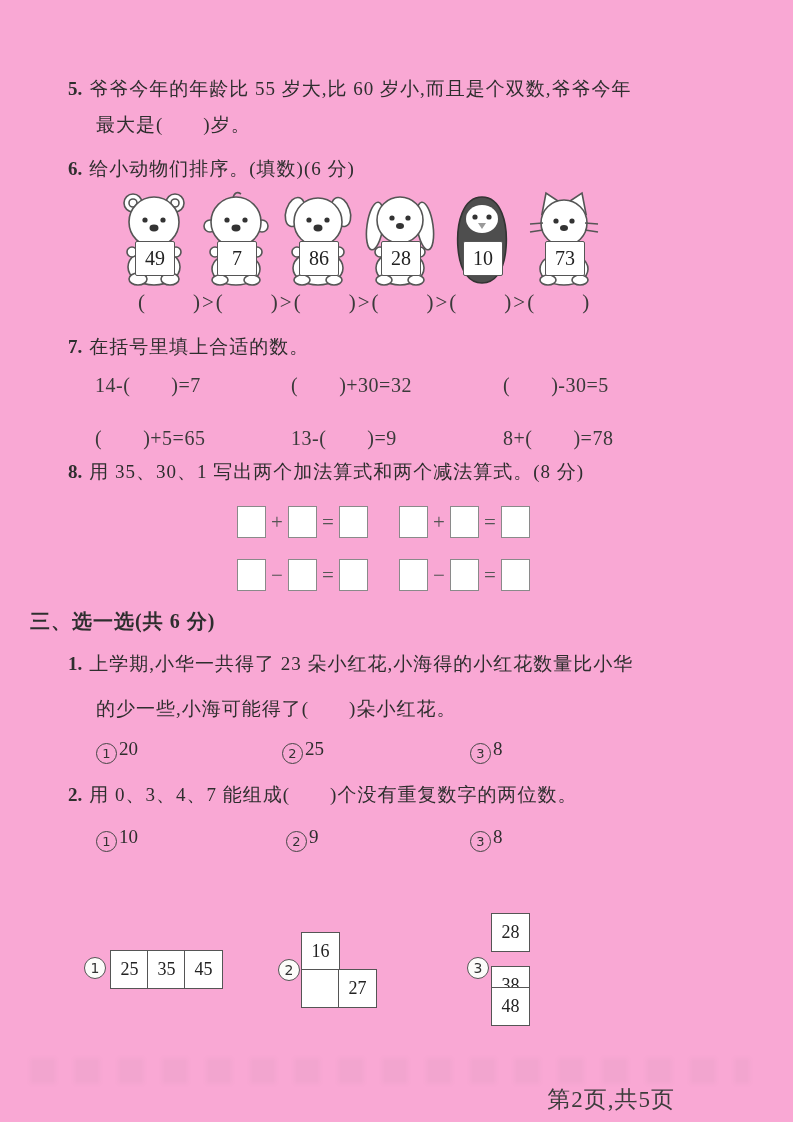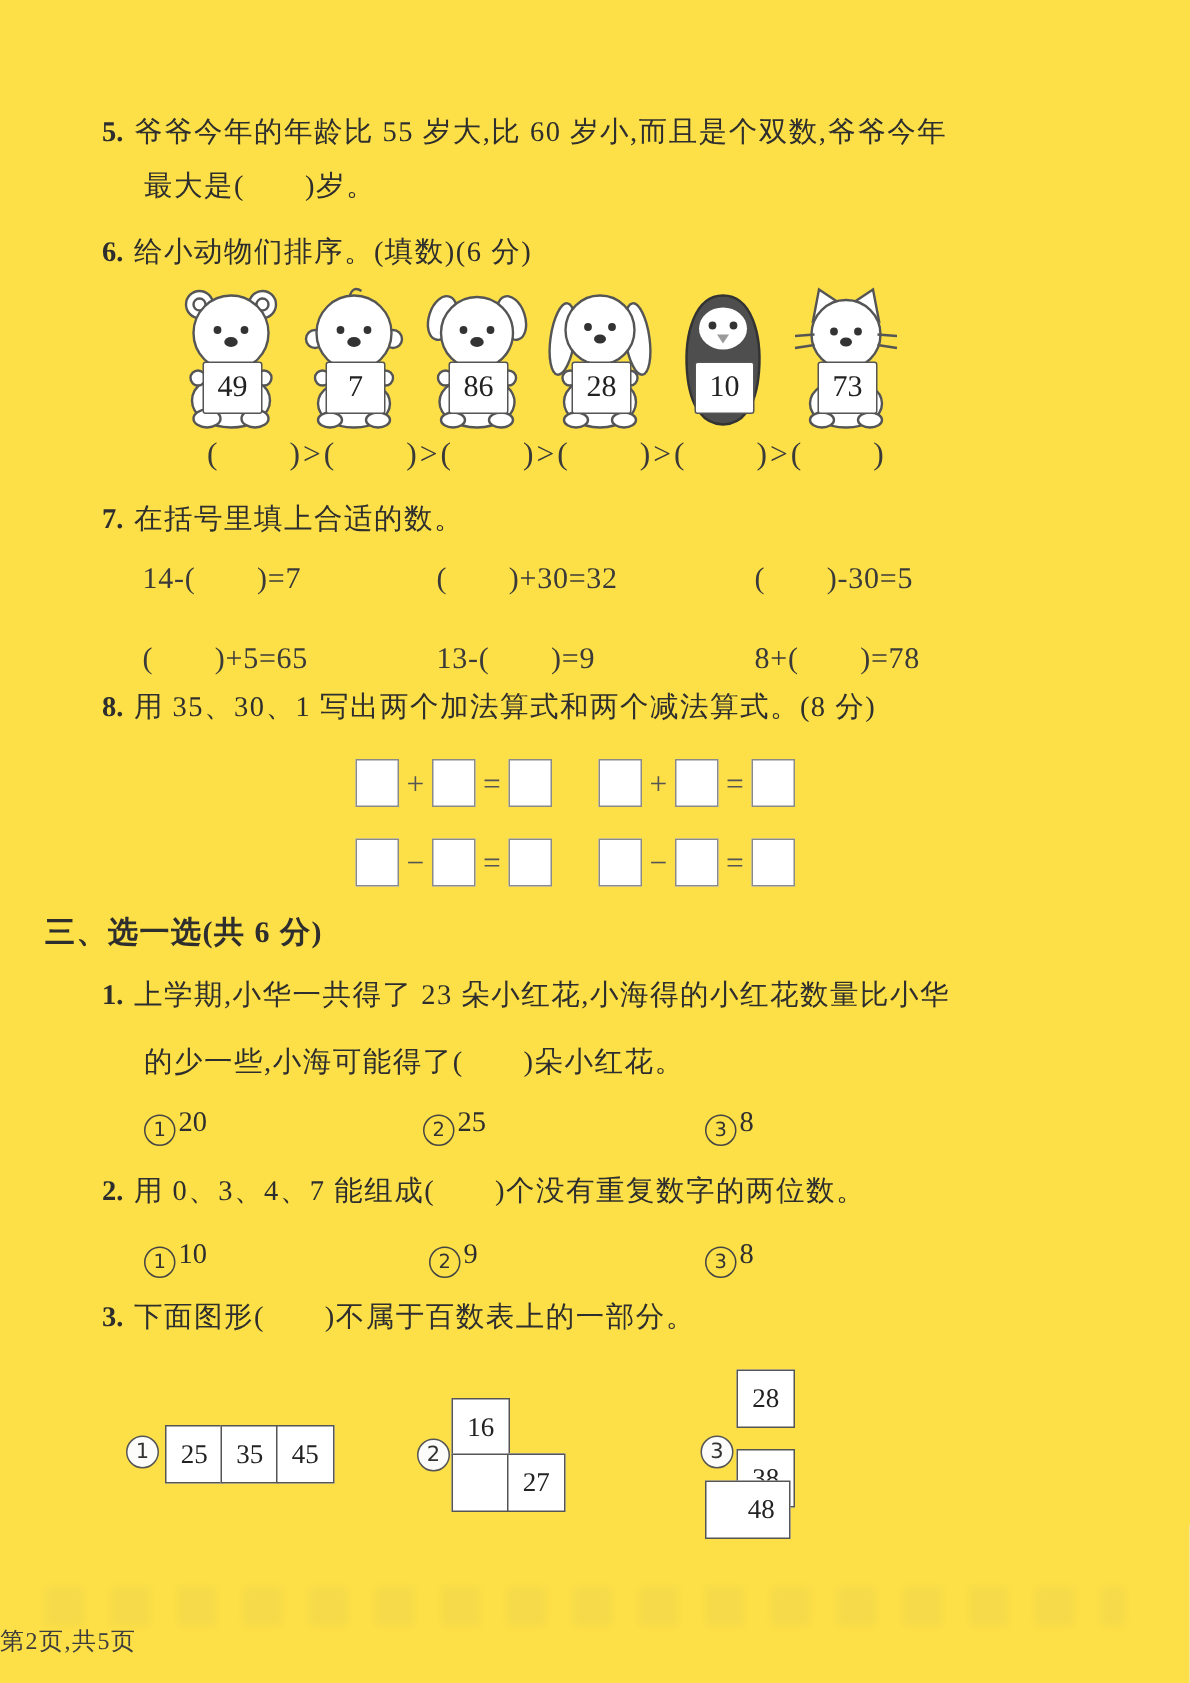--- a/index.html
+++ b/index.html
@@ -1,18 +1,18 @@
 <!DOCTYPE html>
 <html><head>
 <meta charset="utf-8">
 <style>
   html,body{margin:0;padding:0;background:#e8e8e8;}
   #paper{
     position:relative;width:793px;height:1122px;margin:0 auto;
-    background:#fde047;overflow:hidden;
+    background:#f9a8d4;overflow:hidden;
     font-family:"Liberation Serif","DejaVu Serif",serif;
     color:#2e2e2e;
   }
   .abs{position:absolute;white-space:nowrap;}
   .qline{font-size:19px;letter-spacing:1px;line-height:1.2;}
   .qno{font-weight:bold;margin-right:7px;letter-spacing:0;}
   .sechead{font-size:20px;font-weight:bold;letter-spacing:1px;}
   
   #animal-row{left:118px;top:190px;display:flex;gap:9px;}
   .animal{position:relative;width:73px;height:98px;}
@@ -42,21 +42,21 @@
   
   .cell{
     position:absolute;width:37px;height:37px;border:1.4px solid #555;background:#fff;
     display:flex;align-items:center;justify-content:center;font-size:18px;color:#222;
   }
   .figlabel{
     position:absolute;width:20px;height:20px;border:1.3px solid #555;border-radius:50%;
     text-align:center;line-height:20px;font-size:14px;color:#333;
     font-family:"DejaVu Sans",sans-serif;background:#fcfcfa;
   }
-  .footer{left:0;top:1084px;width:675px;text-align:left;font-size:16px;color:#3c3c3c;letter-spacing:1px;}
+  .footer{left:0;top:1084px;width:675px;text-align:right;font-size:23px;color:#3c3c3c;letter-spacing:1px;}
   .smudge{left:30px;top:1058px;width:720px;height:26px;
     background:repeating-linear-gradient(90deg,rgba(120,120,120,.10) 0 26px,rgba(0,0,0,0) 26px 44px);
     filter:blur(2px);opacity:.5;}
   svg .ln{stroke:#555;stroke-width:1.6;fill:none;}
   svg .wh{stroke:#555;stroke-width:1.6;fill:#fff;}
   svg .dk{fill:#333;stroke:none;}
 </style>
 </head>
 <body>
 
@@ -222,37 +222,36 @@
     <span class="opt" style="left:470px;"><span class="cdig">3</span><span>8</span></span>
   </div>
 
   <div class="abs qline" style="left:68px;top:784px;"><span class="qno">2.</span><span>用 0、3、4、7 能组成(　　)个没有重复数字的两位数。</span></div>
   <div class="abs optrow" style="left:0;top:826px;width:766px;">
     <span class="opt" style="left:96px;"><span class="cdig">1</span><span>10</span></span>
     <span class="opt" style="left:286px;"><span class="cdig">2</span><span>9</span></span>
     <span class="opt" style="left:470px;"><span class="cdig">3</span><span>8</span></span>
   </div>
 
-  <div class="abs qline" style="left:68px;top:868px;"><span class="qno">3.</span><span>下面图形(　　)不属于百数表上的一部分。</span></div>
 
   <div class="abs" style="left:0;top:905px;width:793px;height:135px;">
 
     <span class="figlabel" style="left:84px;top:52px;">1</span>
     <div class="cell" style="left:110px;top:45px;">25</div>
     <div class="cell" style="left:147px;top:45px;">35</div>
     <div class="cell" style="left:184px;top:45px;">45</div>
 
     <span class="figlabel" style="left:278px;top:54px;">2</span>
     <div class="cell" style="left:301px;top:27px;">16</div>
     <div class="cell" style="left:301px;top:64px;padding-left:36px;">26</div>
     <div class="cell" style="left:338px;top:64px;">27</div>
 
     <span class="figlabel" style="left:467px;top:52px;">3</span>
     <div class="cell" style="left:491px;top:8px;">28</div>
     <div class="cell" style="left:491px;top:45px;margin-top:16px;">38</div>
-    <div class="cell" style="left:470px;top:82px;padding-left:18px;">48</div>
+    <div class="cell" style="left:491px;top:82px;">48</div>
   </div>
 
   <div class="abs smudge"></div>
 
   <div class="abs footer">第2页,共5页</div>
 
 </div>
 
 </body></html>

